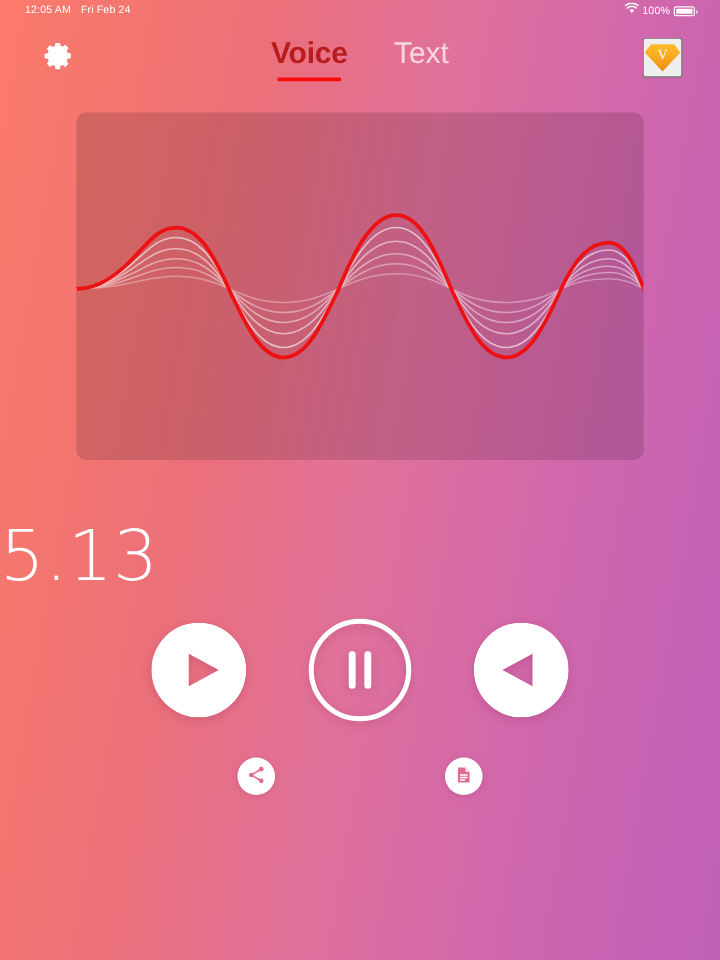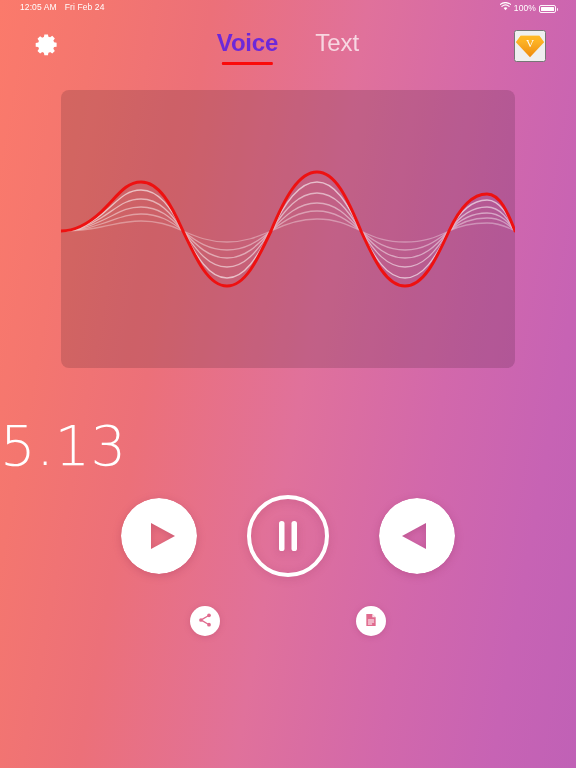--- a/index.html
+++ b/index.html
@@ -68,21 +68,21 @@
     display:flex; align-items:flex-start; gap:33px;
   }
   .tab{
     position:relative;
     font-size:24px;
     line-height:30px;
     background:none; border:none; padding:0 2px 8px 2px;
     cursor:pointer;
     font-family:"Liberation Sans", sans-serif;
   }
-  .tab.active{ color:#6d28d9; font-weight:bold; letter-spacing:-.2px; }
+  .tab.active{ color:#b91c1c; font-weight:bold; letter-spacing:-.2px; }
   .tab.inactive{ color:rgba(255,255,255,.72); font-weight:normal; }
   .tab .underline{
     position:absolute; left:7px; right:7px; bottom:1px;
     height:3px; border-radius:1px;
     background:#fb0a0a;
   }
 
   
   .wave-panel{
     position:absolute;

